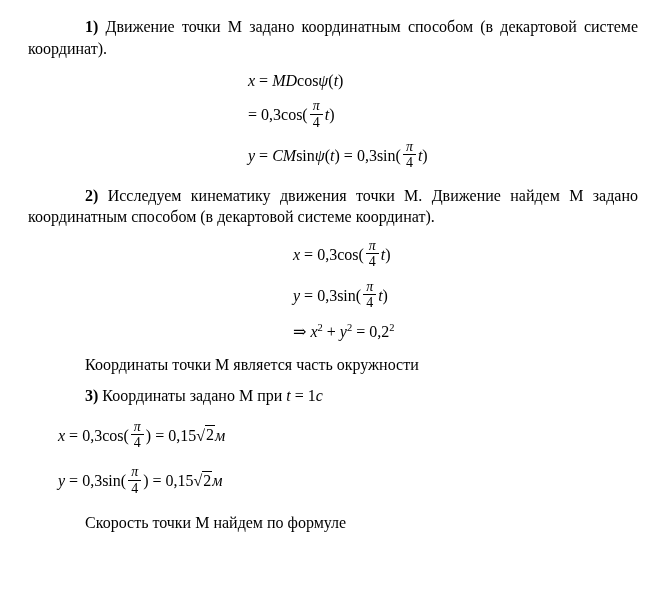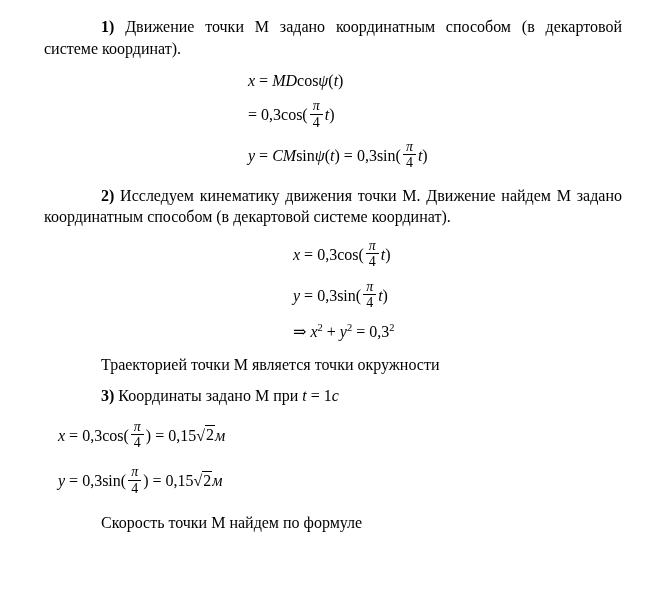--- a/index.html
+++ b/index.html
@@ -13,21 +13,21 @@
     font-size: 16px;
     overflow: hidden;
   }
   .page { padding: 6px 28px 0 28px; }
   .title {
     text-align: center;
     font-weight: 700;
     margin: 4px 0 12px 0;
   }
   .para {
-    margin: 10px 16px;
+    margin: 10px 0;
     text-indent: 57px;
     text-align: justify;
     line-height: 1.35;
   }
   .para b { font-weight: 700; }
   .eq-block { margin: 12px 0; }
   .eq { margin: 9px 0; line-height: 1.25; white-space: nowrap; }
   .block1 { margin-left: 220px; }
   .block2 { margin-left: 265px; }
   .block3 { margin-left: 30px; }
@@ -66,24 +66,24 @@
     <div class="eq"><span class="var">x</span><span> = </span><span class="var">MD</span><span>cos</span><span class="var">ψ</span><span>(</span><span class="var">t</span><span>)</span></div>
     <div class="eq"><span>= 0,3cos(</span><span class="frac"><span class="num">π</span><span class="den">4</span></span><span class="var">t</span><span>)</span></div>
     <div class="eq"><span class="var">y</span><span> = </span><span class="var">CM</span><span>sin</span><span class="var">ψ</span><span>(</span><span class="var">t</span><span>) = 0,3sin(</span><span class="frac"><span class="num">π</span><span class="den">4</span></span><span class="var">t</span><span>)</span></div>
   </div>
 
   <p class="para"><b>2)</b><span> Исследуем кинематику движения точки М. Движение найдем М задано координатным способом (в декартовой системе координат).</span></p>
 
   <div class="eq-block block2">
     <div class="eq"><span class="var">x</span><span> = 0,3cos(</span><span class="frac"><span class="num">π</span><span class="den">4</span></span><span class="var">t</span><span>)</span></div>
     <div class="eq"><span class="var">y</span><span> = 0,3sin(</span><span class="frac"><span class="num">π</span><span class="den">4</span></span><span class="var">t</span><span>)</span></div>
-    <div class="eq"><span>⇒ </span><span class="var">x</span><sup>2</sup><span> + </span><span class="var">y</span><sup>2</sup><span> = 0,3</span><sup>2</sup></div>
+    <div class="eq"><span>⇒ </span><span class="var">x</span><sup>2</sup><span> + </span><span class="var">y</span><sup>2</sup><span> = 0,2</span><sup>2</sup></div>
   </div>
 
-  <p class="para">Траекторией точки М является точки окружности</p>
+  <p class="para">Координаты точки М является часть окружности</p>
 
   <p class="para"><b>3)</b><span> Координаты задано М при </span><span class="eq-inline"><span class="var">t</span><span> = 1</span><span class="var">c</span></span></p>
 
   <div class="eq-block block3">
     <div class="eq"><span class="var">x</span><span> = 0,3cos(</span><span class="frac"><span class="num">π</span><span class="den">4</span></span><span>) = 0,15</span><span>√</span><span class="sqrt-bar">2</span><span class="var">м</span></div>
     <div class="eq"><span class="var">y</span><span> = 0,3sin(</span><span class="frac"><span class="num">π</span><span class="den">4</span></span><span>) = 0,15</span><span>√</span><span class="sqrt-bar">2</span><span class="var">м</span></div>
   </div>
 
   <p class="para">Скорость точки М найдем по формуле</p>
 

